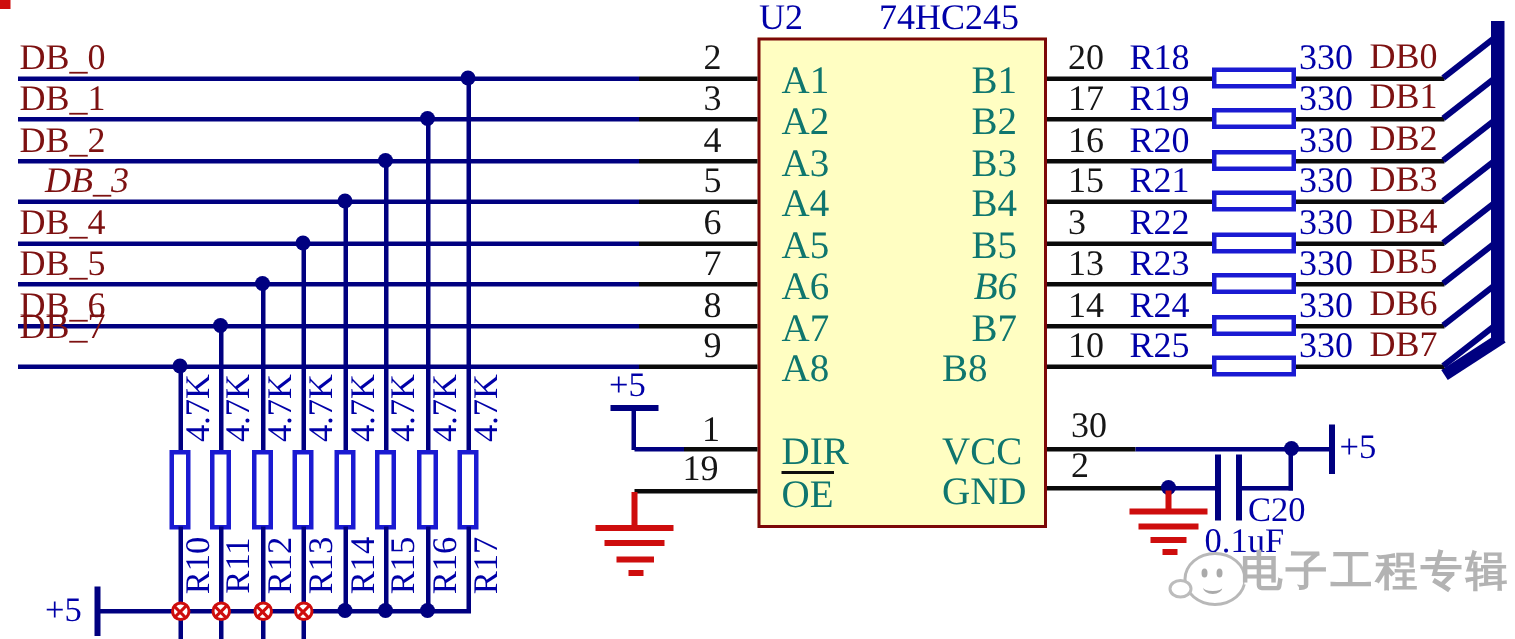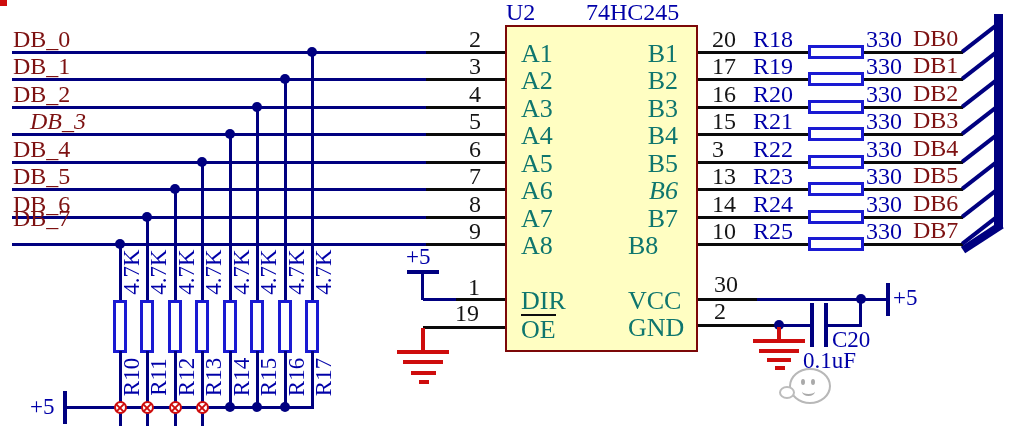--- a/index.html
+++ b/index.html
@@ -99,20 +99,21 @@
   <div class="w" style="left:65px;top:406px;width:249px;height:3px;"></div>
   <div class="w" style="left:63px;top:391px;width:4px;height:33px;"></div>
   <div class="t bl" style="left:30px;top:395px;font-size:23px;">+5</div>
 
   <div class="face">
     <div class="eye" style="left:10px;top:9px;"></div>
     <div class="eye" style="left:20px;top:9px;"></div>
     <div class="mouth"></div>
     <div class="hand"></div>
   </div>
+  <div class="wmtext">电子工程专辑</div>
 
 <div class="t net" style="left: 13px; top: 27px;">DB_0</div>
     <div class="w" style="left: 12px; top: 51px; width: 414px; height: 3px;"></div>
     <div class="k" style="left: 426px; top: 51px; width: 79px; height: 3px;"></div>
     <div class="dotn" style="left: 307px; top: 47px;"></div>
     <div class="w" style="left: 310.5px; top: 52px; width: 3px; height: 249px;"></div>
     <div class="t pnum" style="left: 443px; top: 27px; width: 38px; text-align: right;">2</div>
     <div class="t pin" style="left: 521px; top: 40px;">A1</div>
     <div class="t pin" style="left: 628px; top: 40px; width: 50px; text-align: right;">B1</div>
     <div class="t pnum" style="left: 712px; top: 27px;">20</div>

